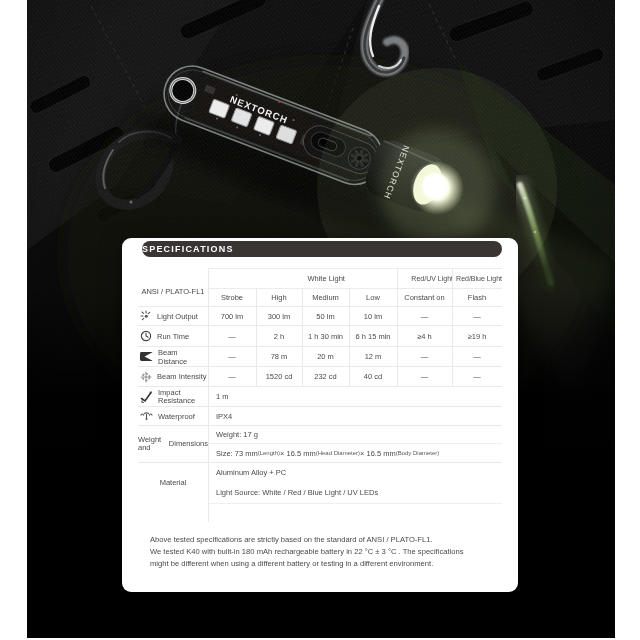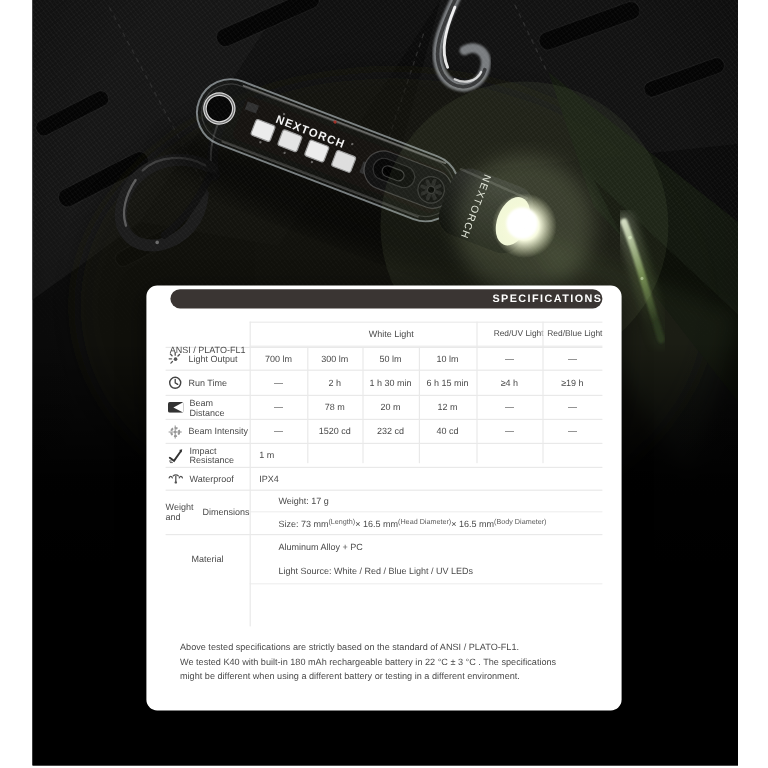--- a/index.html
+++ b/index.html
@@ -7,38 +7,38 @@
         font-family:"Liberation Sans",sans-serif;}
   .photo{position:absolute;left:27px;top:0;width:588px;height:638px;background:#0b0b0b;overflow:hidden;}
   .weave{position:absolute;left:0;top:0;width:588px;height:300px;pointer-events:none;
          background:repeating-linear-gradient(52deg,rgba(255,255,255,0.022) 0 1px,transparent 1px 3px),
                     repeating-linear-gradient(-38deg,rgba(255,255,255,0.016) 0 1px,transparent 1px 3px);
          -webkit-mask-image:linear-gradient(#000 55%,transparent);mask-image:linear-gradient(#000 55%,transparent);}
   
   .card{position:absolute;left:122px;top:238px;width:396px;height:354px;background:#fff;border-radius:9px;
         box-shadow:0 6px 22px rgba(0,0,0,0.55);color:#4a4a4a;}
   .pill{position:absolute;left:20px;top:3px;width:360px;height:16px;border-radius:8px;background:#3a3533;
-        display:flex;align-items:center;justify-content:flex-end;}
+        display:flex;align-items:center;justify-content:flex-start;}
   .pill span{color:#fff;font-size:9px;font-weight:bold;letter-spacing:1.2px;}
   .tbl{position:absolute;left:16px;top:30px;width:364px;height:254px;font-size:7.5px;color:#4a4a4a;}
   .tbl *{box-sizing:border-box;}
   .v{position:absolute;width:1px;background:#e9e9e9;}
   .c{display:flex;align-items:center;justify-content:center;white-space:nowrap;}
   .w0{width:70px}.w1{width:48px}.w2{width:46px}.w3{width:47px}.w4{width:48px}.w5{width:55px}.w6{width:50px}
   .corner{position:absolute;left:0;top:4px;width:70px;height:38px;display:flex;align-items:center;justify-content:center;white-space:nowrap;}
   .h1right{margin-left:70px;height:21px;display:flex;border-top:1px solid #ececec;border-bottom:1px solid #ececec;padding-left:36px;}
   .gw{width:189px}.g5{width:55px}.g6{width:50px}
   .h2{height:17px;display:flex;}
   .drow{display:flex;border-top:1px solid #e9e9e9;}
   .lab{display:flex;align-items:center;padding-left:2px;gap:5px;}
   .lab2{line-height:7.8px;}
   .spanval{flex:1;display:flex;align-items:center;padding-left:8px;white-space:nowrap;}
   .glab{width:70px;display:flex;flex-direction:row;align-items:center;justify-content:center;line-height:8.5px;}
   .gvals{flex:1;display:flex;flex-direction:column;}
-  .gv{display:flex;align-items:center;padding-left:24px;white-space:nowrap;}
+  .gv{display:flex;align-items:center;padding-left:8px;white-space:nowrap;}
   .bline{border-bottom:1px solid #efefef;}
   .sm{font-size:6px;color:#5a5a5a;}
   .ic{flex:0 0 auto;display:block;}
   .footnote{position:absolute;left:28px;top:296px;width:344px;font-size:7.6px;line-height:12px;color:#4a4a4a;}
 </style>
 </head>
 <body>
 
 <div class="page">
 
@@ -212,20 +212,29 @@
       <div class="v" style="left:314px;top:0;height:118px"></div>
 
       <div class="corner">ANSI / PLATO-FL1</div>
 
       <div class="h1right">
         <div class="c gw">White Light</div>
         <div class="c g5" style="font-size:7px">Red/UV Light</div>
         <div class="c g6" style="font-size:7px">Red/Blue Light</div>
       </div>
 
+      <div class="h2">
+        <div class="w0"></div>
+        <div class="c w1">Strobe</div>
+        <div class="c w2">High</div>
+        <div class="c w3">Medium</div>
+        <div class="c w4">Low</div>
+        <div class="c w5">Constant on</div>
+        <div class="c w6">Flash</div>
+      </div>
 
       <div class="drow" style="height:19px">
         <div class="lab w0">
           <svg class="ic" width="12" height="12" viewBox="0 0 12 12">
             <g stroke="#555" stroke-width="1.1" stroke-linecap="round" fill="none">
               <path d="M2 2 L3.4 3.4"></path>
                 <path d="M6 1 L6 3"></path>
                 <path d="M1 6 L3 6"></path>
               <path d="M9.6 2.4 L8.3 3.7"></path>
                 <path d="M2.4 9.6 L3.7 8.3"></path>

